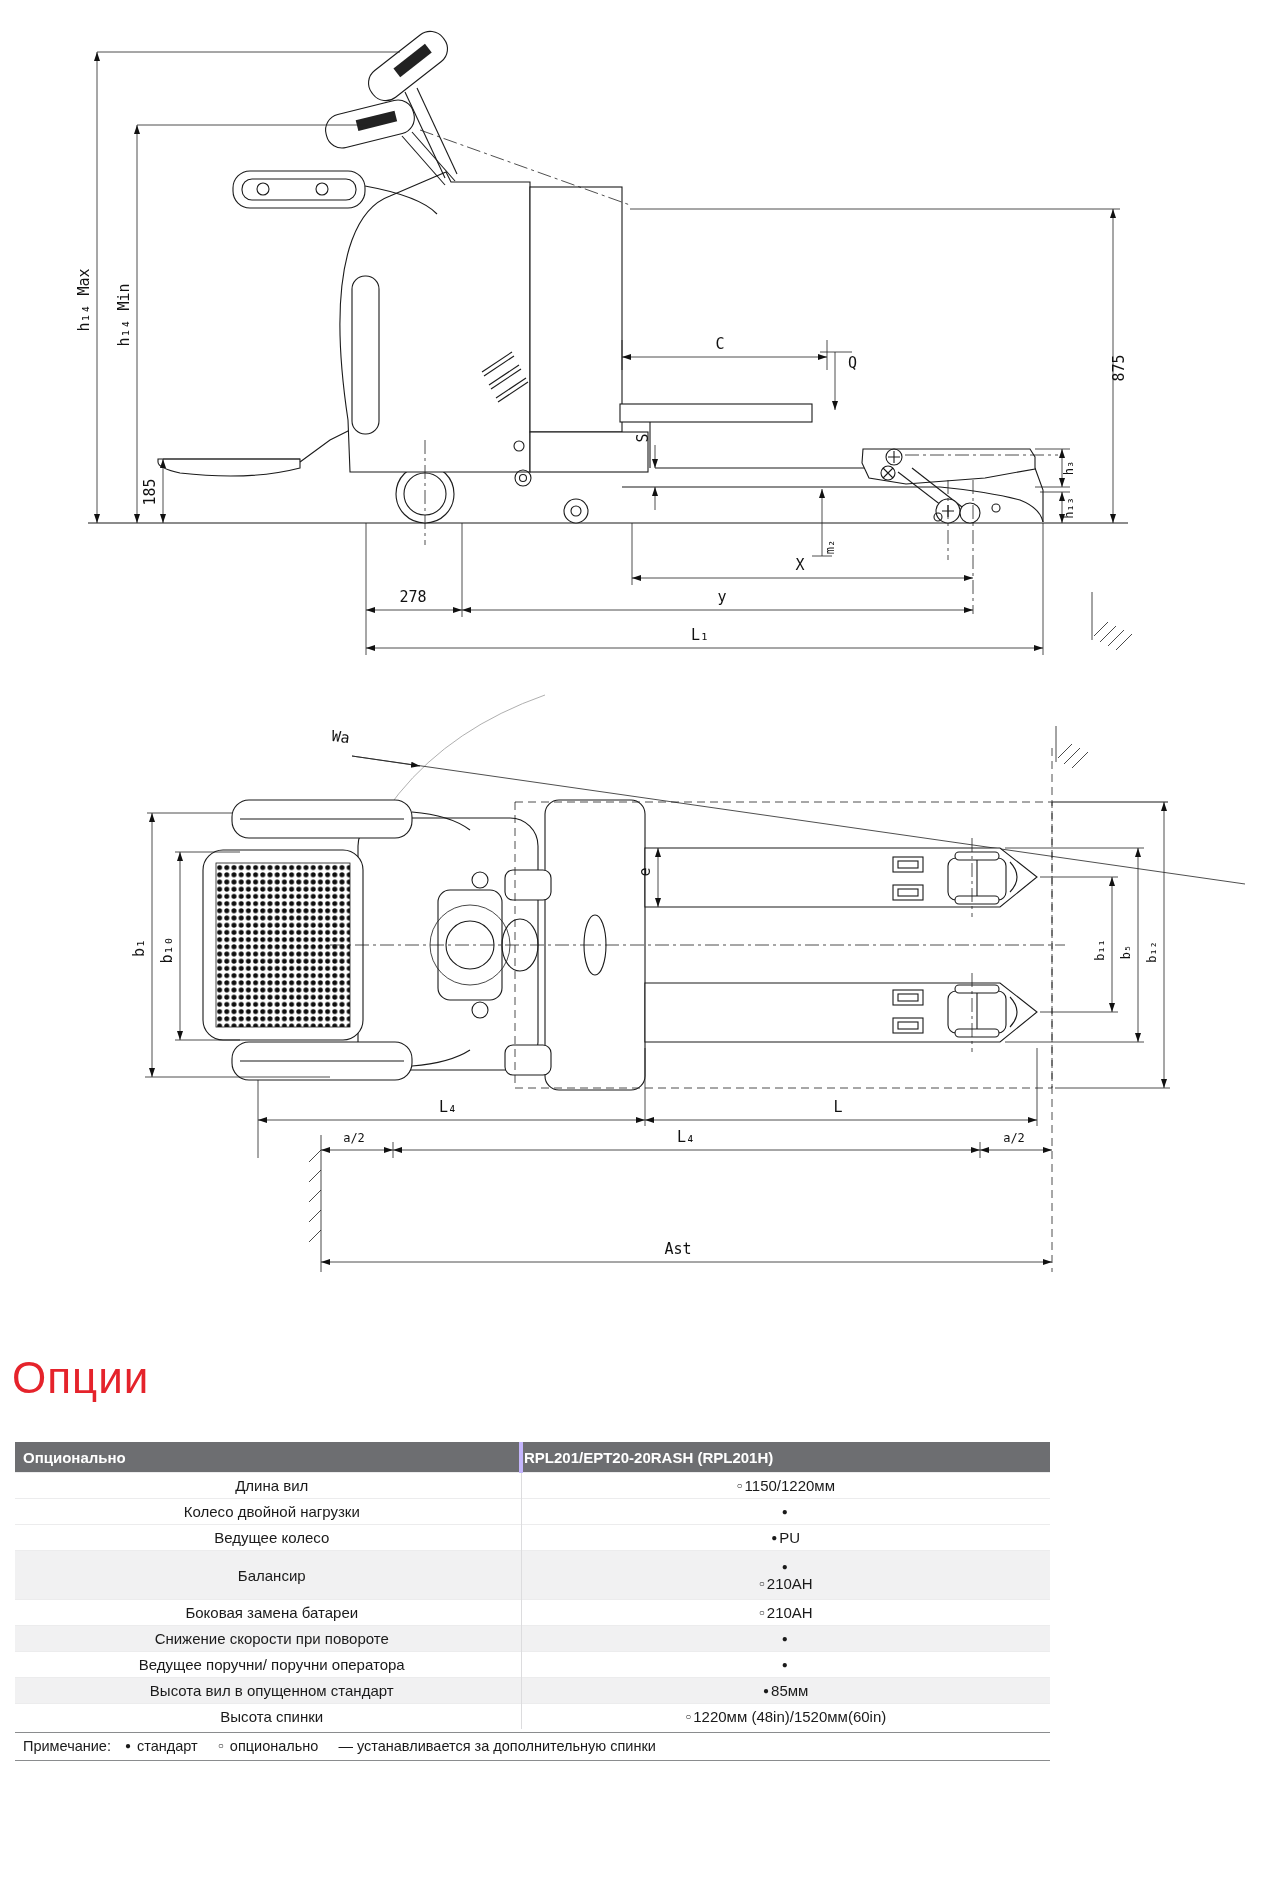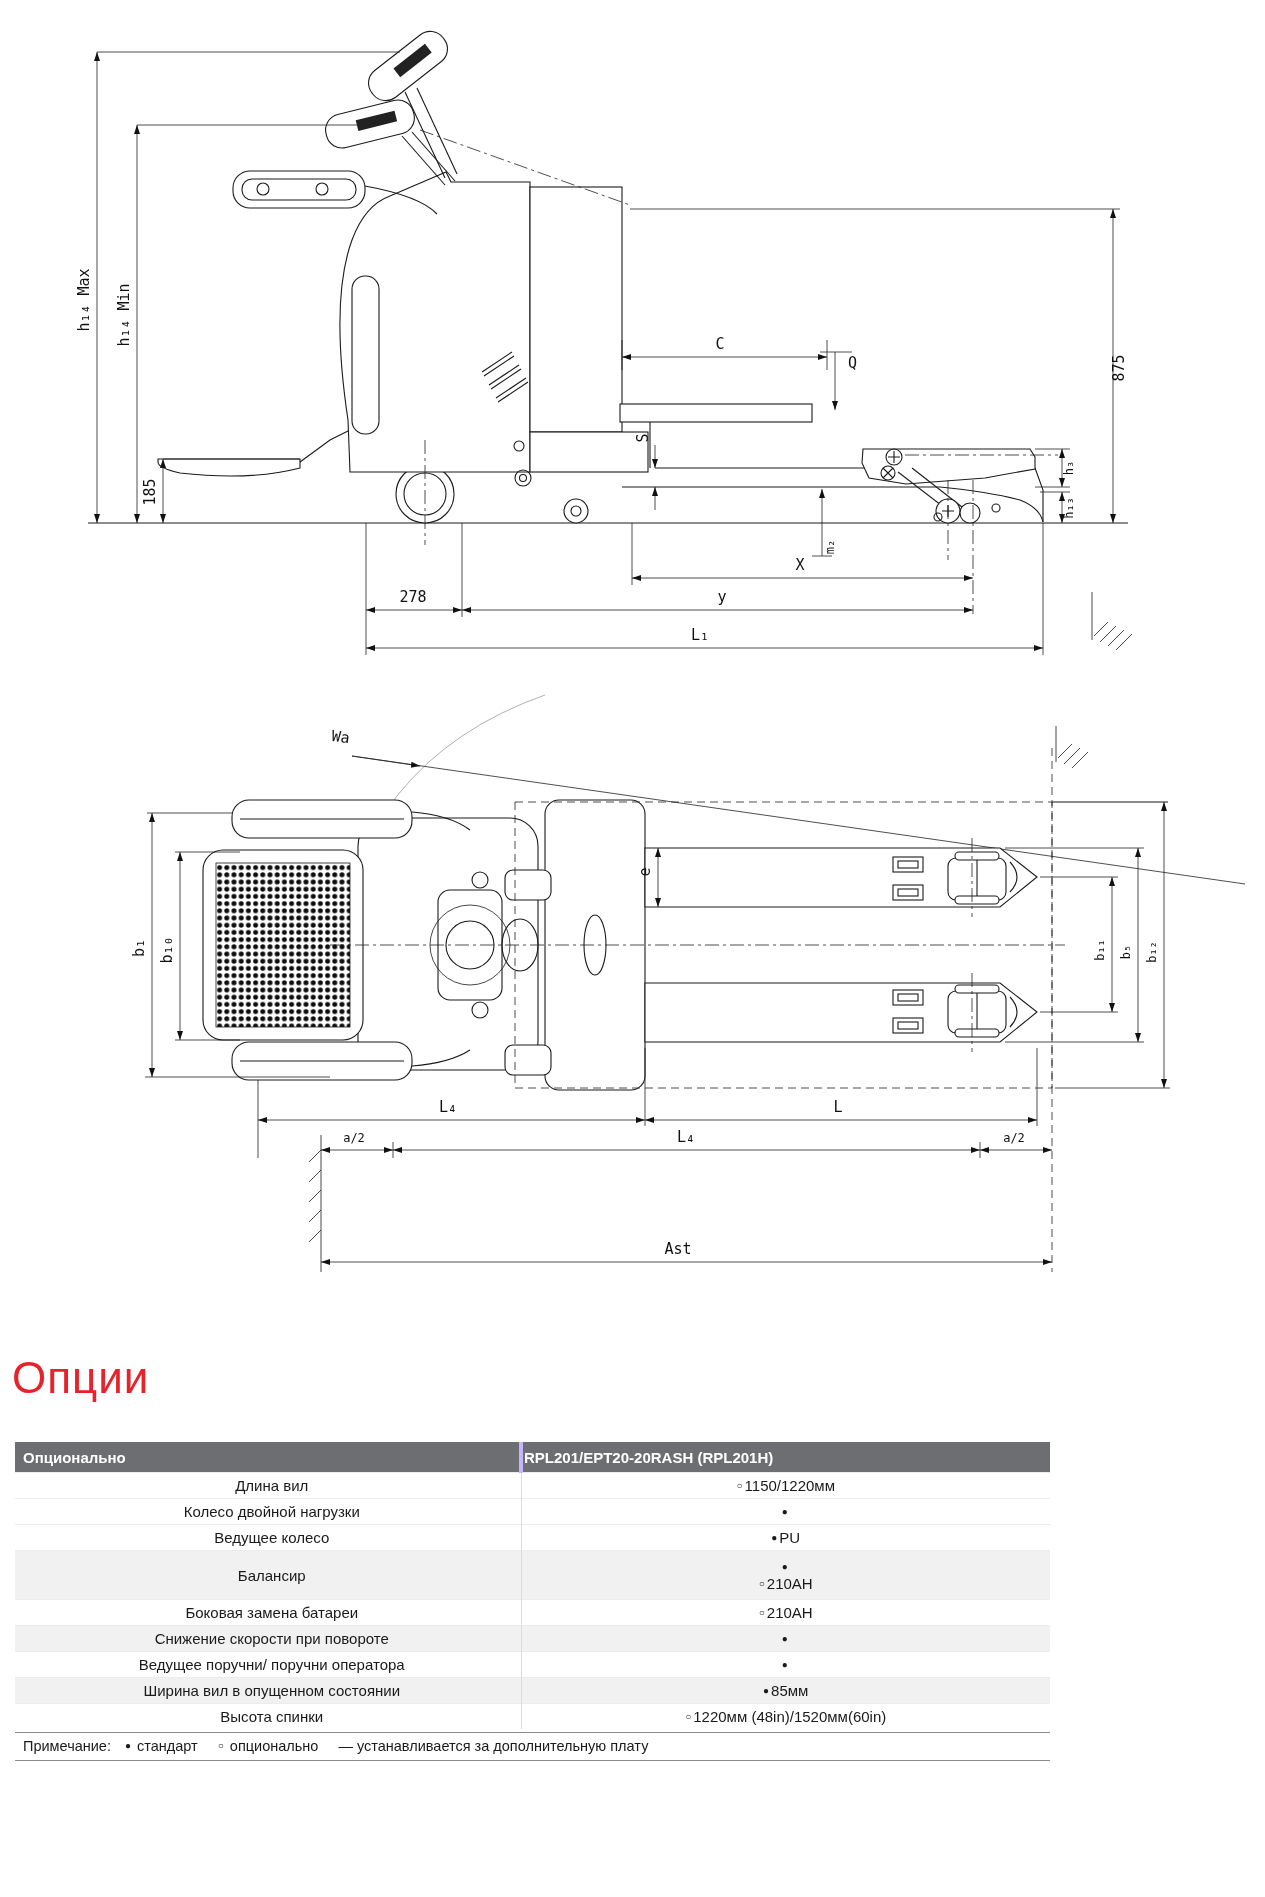--- a/index.html
+++ b/index.html
@@ -381,32 +381,32 @@
             <div><span class="sym">●</span></div>
           </td>
         </tr>
         <tr>
           <td class="c1">Ведущее поручни/ поручни оператора</td>
           <td class="c2">
             <div><span class="sym">●</span></div>
           </td>
         </tr>
         <tr class="alt">
-          <td class="c1">Ширина вил в опущенном состоянии</td>
+          <td class="c1">Высота вил в опущенном стандарт</td>
           <td class="c2">
             <div><span class="sym">●</span>85мм</div>
           </td>
         </tr>
         <tr>
           <td class="c1">Высота спинки</td>
           <td class="c2">
             <div><span class="sym">○</span>1220мм (48in)/1520мм(60in)</div>
           </td>
         </tr>
       </tbody>
   </table>
   <div class="note">
-    <span class="note-label">Примечание:</span><span><span class="note-item"><span class="sym">●</span> стандарт</span><span class="note-item"><span class="sym">○</span> опционально</span><span class="note-item">—  устанавливается за дополнительную плату</span></span>
+    <span class="note-label">Примечание:</span><span><span class="note-item"><span class="sym">●</span> стандарт</span><span class="note-item"><span class="sym">○</span> опционально</span><span class="note-item">—  устанавливается за дополнительную спинки</span></span>
   </div>
 </div>
 
 
 
 
 </body></html>

